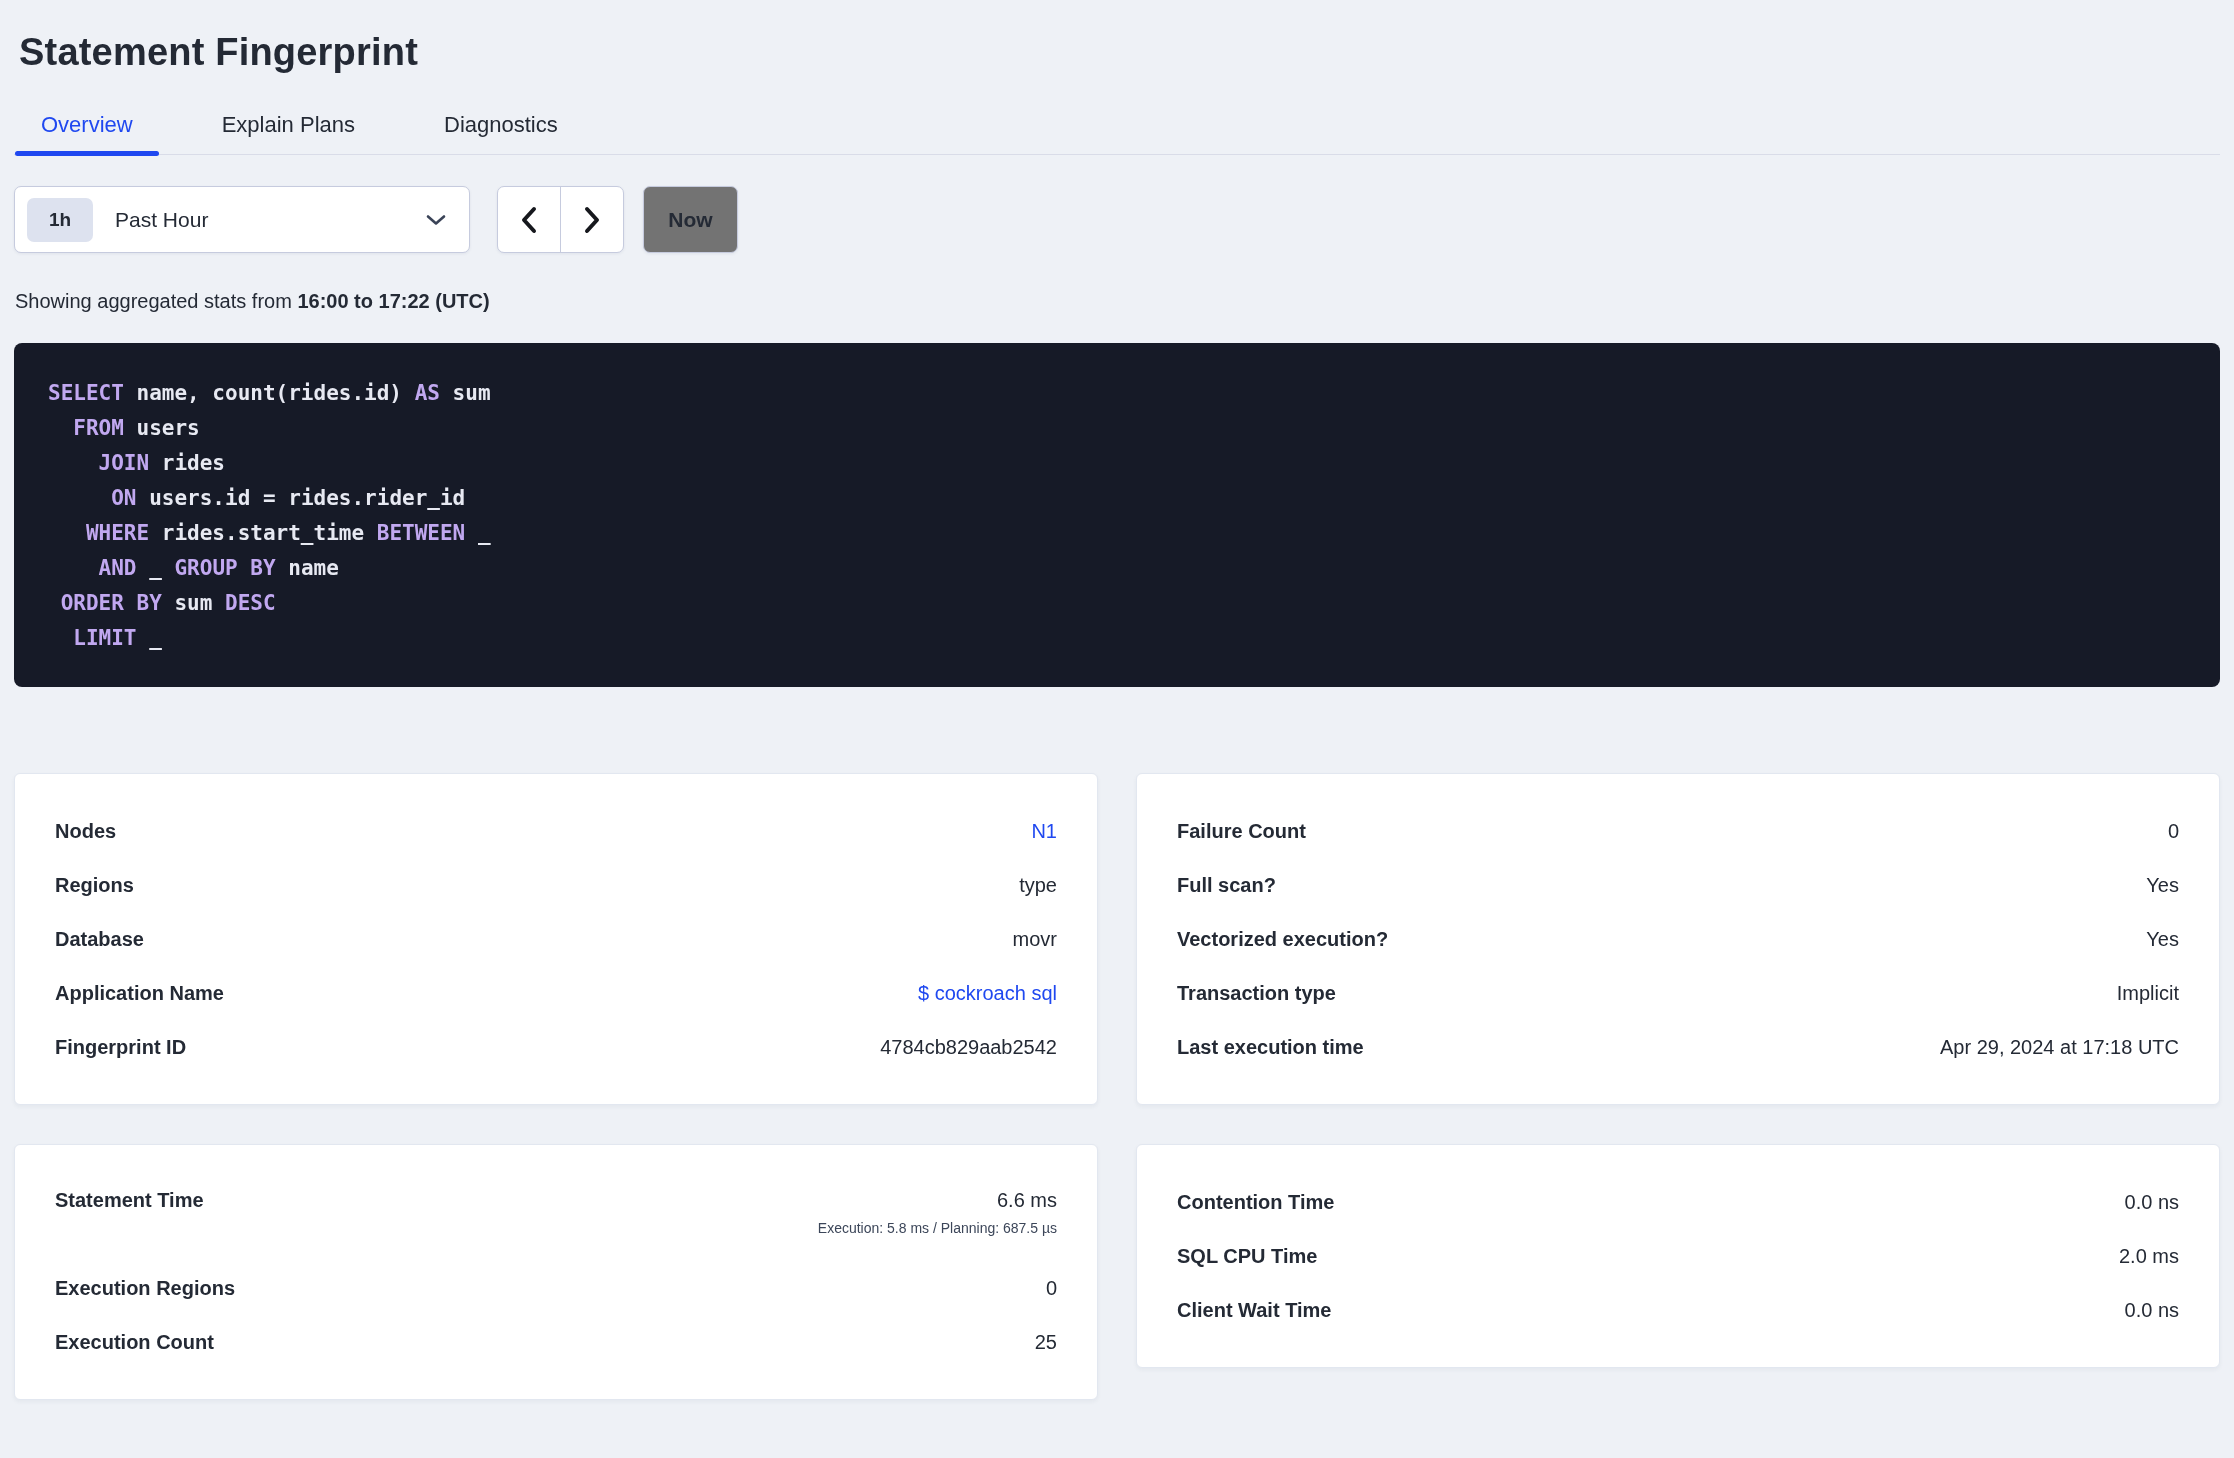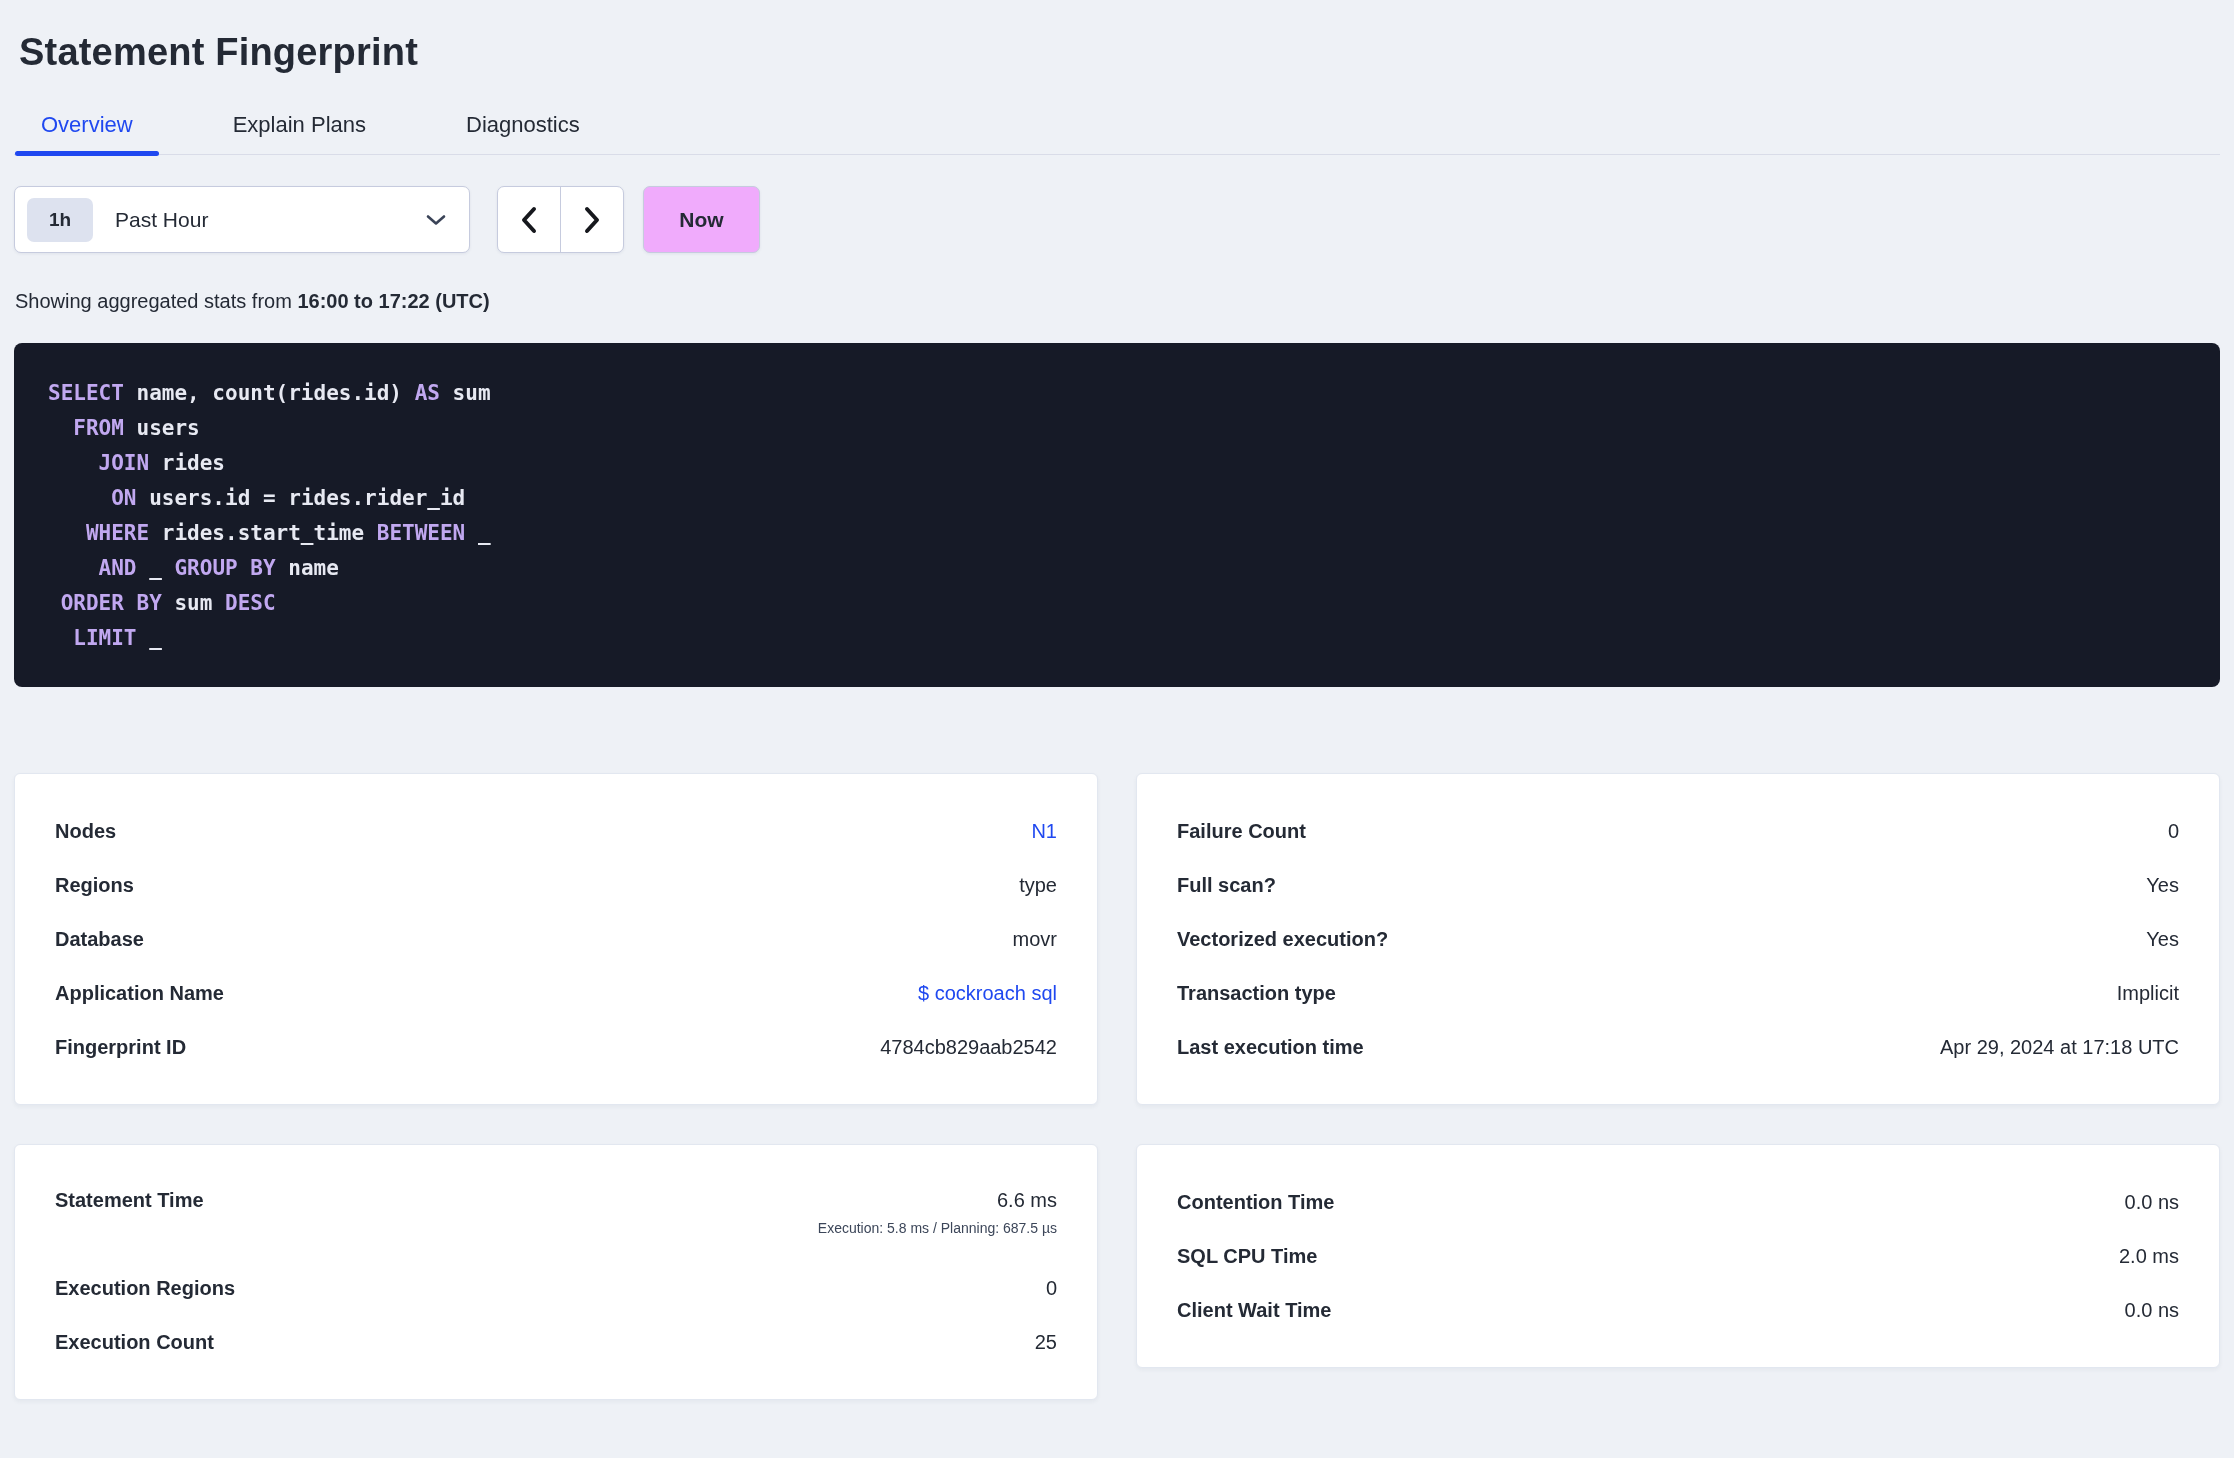--- a/index.html
+++ b/index.html
@@ -13,21 +13,21 @@
   body{
     width:2234px;min-height:1458px;background:var(--bg);color:var(--ink);
     font-family:"Liberation Sans",sans-serif;padding:0 14px;overflow:hidden;
   }
   .page-title{
     font-size:38px;font-weight:bold;letter-spacing:.2px;
     margin:31px 0 0 5px;color:var(--ink);
   }
   
   .tabs{
-    margin-top:40px;display:flex;gap:48px;border-bottom:1px solid var(--divider);
+    margin-top:40px;display:flex;gap:37px;border-bottom:1px solid var(--divider);
     padding-left:1px;
   }
   .tab{
     background:none;border:none;font-family:inherit;font-size:22px;color:var(--ink);
     padding:0 26px 18px;position:relative;cursor:pointer;line-height:22px;
   }
   .tab.active{color:var(--accent);}
   .tab.active::after{
     content:"";position:absolute;left:0;right:0;bottom:-2px;height:5px;
     background:var(--accent);border-radius:3px;
@@ -50,21 +50,21 @@
     display:flex;margin-left:27px;width:127px;background:#fff;
     border:1px solid var(--control-border);border-radius:7px;overflow:hidden;
     box-shadow:0 1px 3px rgba(55,65,100,.08);
   }
   .arrow-btn{
     flex:1;background:none;border:none;display:flex;align-items:center;justify-content:center;
     cursor:pointer;padding:0;
   }
   .arrow-btn + .arrow-btn{border-left:1px solid var(--control-border);}
   .now-btn{
-    margin-left:19px;width:117px;background:#f0abfc;border:1px solid var(--control-border);
+    margin-left:19px;width:95px;background:#737373;border:1px solid var(--control-border);
     border-radius:7px;font-family:inherit;font-size:21px;font-weight:bold;color:var(--ink);
     cursor:pointer;box-shadow:0 1px 3px rgba(55,65,100,.08);
   }
   
   .note{margin:36px 0 0 1px;font-size:20px;line-height:24px;}
   .note strong{font-weight:bold;margin-top:35px;}
   
   .sql{
     margin-top:30px;background:var(--code-bg);border-radius:8px;
     padding:33px 34px 31px;font-family:"DejaVu Sans Mono",monospace;

